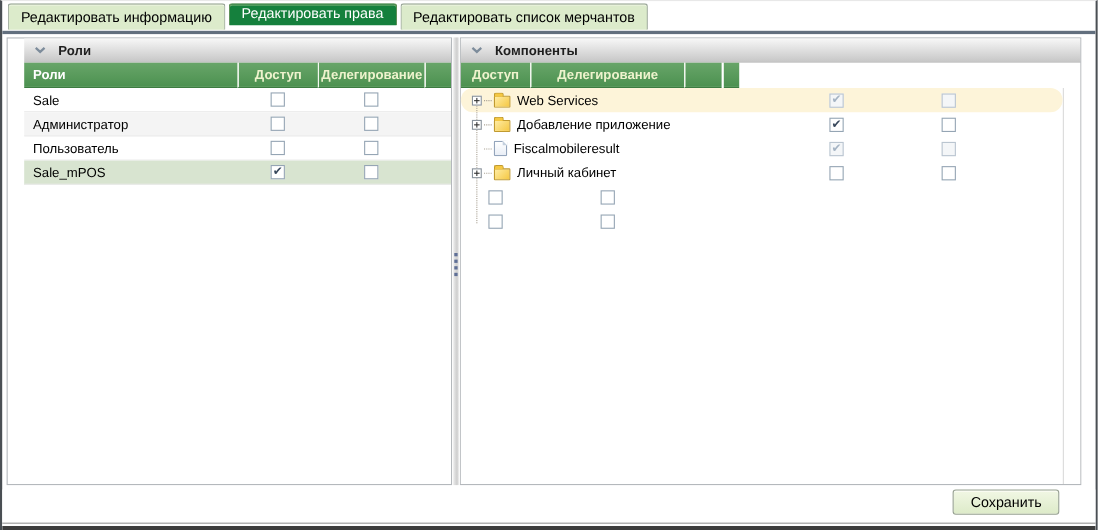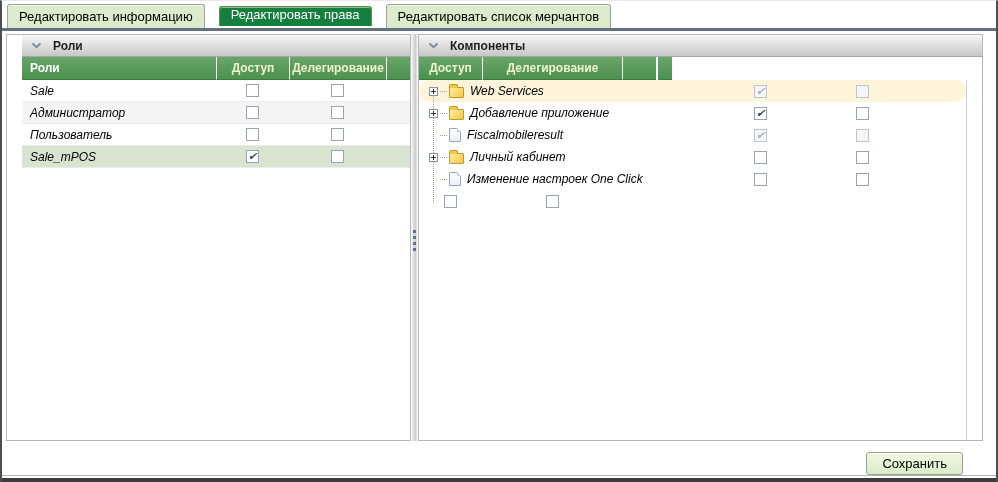--- a/index.html
+++ b/index.html
@@ -3,21 +3,21 @@
 <meta charset="utf-8">
 <style>
   * { margin:0; padding:0; box-sizing:border-box; }
   html,body { background:#fff; font-family:"Liberation Sans", sans-serif; }
   .window{
     width:998px; height:482px; background:#fff; position:relative;
     border-left:2px solid #4a4f54; border-right:2px solid #4a4f54; border-top:1px solid #e8e8e8;
     display:flex; flex-direction:column; overflow:hidden;
   }
   
-  .tabbar{ padding:2px 0 0 5px; display:flex; align-items:center; gap:14px;
+  .tabbar{ padding:2px 0 0 5px; display:flex; align-items:flex-start; gap:3px;
            border-bottom:3px solid #626f7e; height:30px; }
   .tab{ font-size:13px; padding:4px 11px 4px 11px; border:1px solid #9aa59a;
         border-bottom:none; border-radius:3px 3px 0 0; background:#dcebcb; color:#000;
         cursor:pointer; white-space:nowrap; box-shadow:inset 0 1px 0 #f2f8e8; }
   .tab[data-active="true"]{ background:#15803d; color:#fff; border-color:#5d8f56;
         padding-top:0; box-shadow:inset 0 1px 0 #8cba82; }
   
   .content{ flex:1; display:flex; padding:3px 13px 4px 4px; min-height:0; }
   .panel{ border:1px solid #b4b8bc; display:flex; flex-direction:column; background:#fff; min-width:0; }
   .panel-left{ width:405px;padding-left:15px; }
@@ -34,21 +34,21 @@
   .thead{ display:flex; height:23px; flex:0 0 23px; background:#fff; }
   .th{ background:linear-gradient(#68a569,#4c9150); color:#fff; font-weight:bold; font-size:12px;
        display:flex; align-items:center; border-bottom:1px solid #3c7c40; }
   .th + .th{ border-left:1px solid #f4f8f0; }
   .th-name{ flex:1; padding-left:8px; }
   .th-center{ justify-content:center; color:#eef3cd;text-align:center; }
   .lt .th-access{ width:73px; } .lt .th-deleg{ width:97px; } .lt .th-trail{ width:24px; }
   .rt .th-access{ width:63px; } .rt .th-deleg{ width:140px; } .rt .th-trail{ width:34px; }
   .rt .th-mini{ width:14px; margin-left:2px; border-left:none; }
   
-  .tbody{ flex:1; background:#fff; min-height:0;font-style:italic; }
+  .tbody{ flex:1; background:#fff; min-height:0; }
   .row{ height:22px; display:flex; align-items:center; font-size:12px; color:#000; cursor:pointer; }
   .lt .row{ border-bottom:1px solid #ebebeb; }
   .lt .row:nth-child(even){ background:#f4f4f4; }
   .lt .row[data-selected="true"]{ background:#d8e4d0; }
   .cell-name{ flex:1; padding-left:8px; display:flex; align-items:center; min-width:0;
               white-space:nowrap; overflow:hidden; }
   .lt .cell-access{ width:73px; display:flex; justify-content:center; }
   .lt .cell-deleg{ width:97px; display:flex; justify-content:center; }
   .lt .cell-trail{ width:24px; }
   .rt-body{ flex:1; display:flex; min-height:0; }
@@ -77,21 +77,21 @@
   .doc-icon::after{ content:""; position:absolute; right:-1px; top:-1px;
     border-left:4px solid #c4d0de; border-top:4px solid #ffffff; width:0; height:0; }
   
   .cb{ width:13px; height:13px; border:1px solid #95a5b4; background:#fff; cursor:pointer;
        display:flex; align-items:center; justify-content:center; font-size:11px; line-height:11px;
        color:#37475b; }
   .cb[data-state^="checked"]::before{ content:"✔"; }
   .cb[data-state="checked-disabled"]{ color:#a4b3c3; background:#f4f6f8; border-color:#bac5d0; }
   .cb[data-state="empty-disabled"]{ background:#f4f6f8; border-color:#bac5d0; }
   
-  .footer{ height:30px; flex:0 0 30px; display:flex; justify-content:flex-end; align-items:flex-end;
+  .footer{ height:30px; flex:0 0 30px; display:flex; justify-content:flex-end; align-items:flex-start;
            padding-right:33px; background:#fff; }
   .save-btn{ font-family:inherit; font-size:13px; color:#000; padding:3px 15px; cursor:pointer;
     background:linear-gradient(#f1f7e4,#ddebc9); border:1px solid #97a191; border-radius:3px;
     box-shadow:inset 0 1px 0 #fbfdf6; }
   .frame-bottom{ height:7px; flex:0 0 7px;
     background:linear-gradient(to bottom,#b2b2b2 0,#b2b2b2 1px,#ffffff 1px,#ffffff 3px,#3d3d3d 3px,#3d3d3d 7px); }
 </style>
 </head>
 <body>
 
@@ -243,27 +243,20 @@
             </div>
             <div class="cell-access">
                 <span class="cb" data-state="empty"></span>
               </div>
             <div class="cell-deleg">
                 <span class="cb" data-state="empty"></span>
               </div>
             <div class="cell-trail"></div>
           </div>
           <div class="row" data-hl="false">
-            <div class="cell-name" data-kind="doc">
-              <span class="expander"></span>
-                <span class="tree-dash"></span>
-
-              <span class="doc-icon"></span>
-              <span>Изменение настроек One Click</span>
-            </div>
             <div class="cell-access">
                 <span class="cb" data-state="empty"></span>
               </div>
             <div class="cell-deleg">
                 <span class="cb" data-state="empty"></span>
               </div>
             <div class="cell-trail"></div>
           </div>
           <div class="row" data-hl="false">
             <div class="cell-access">

